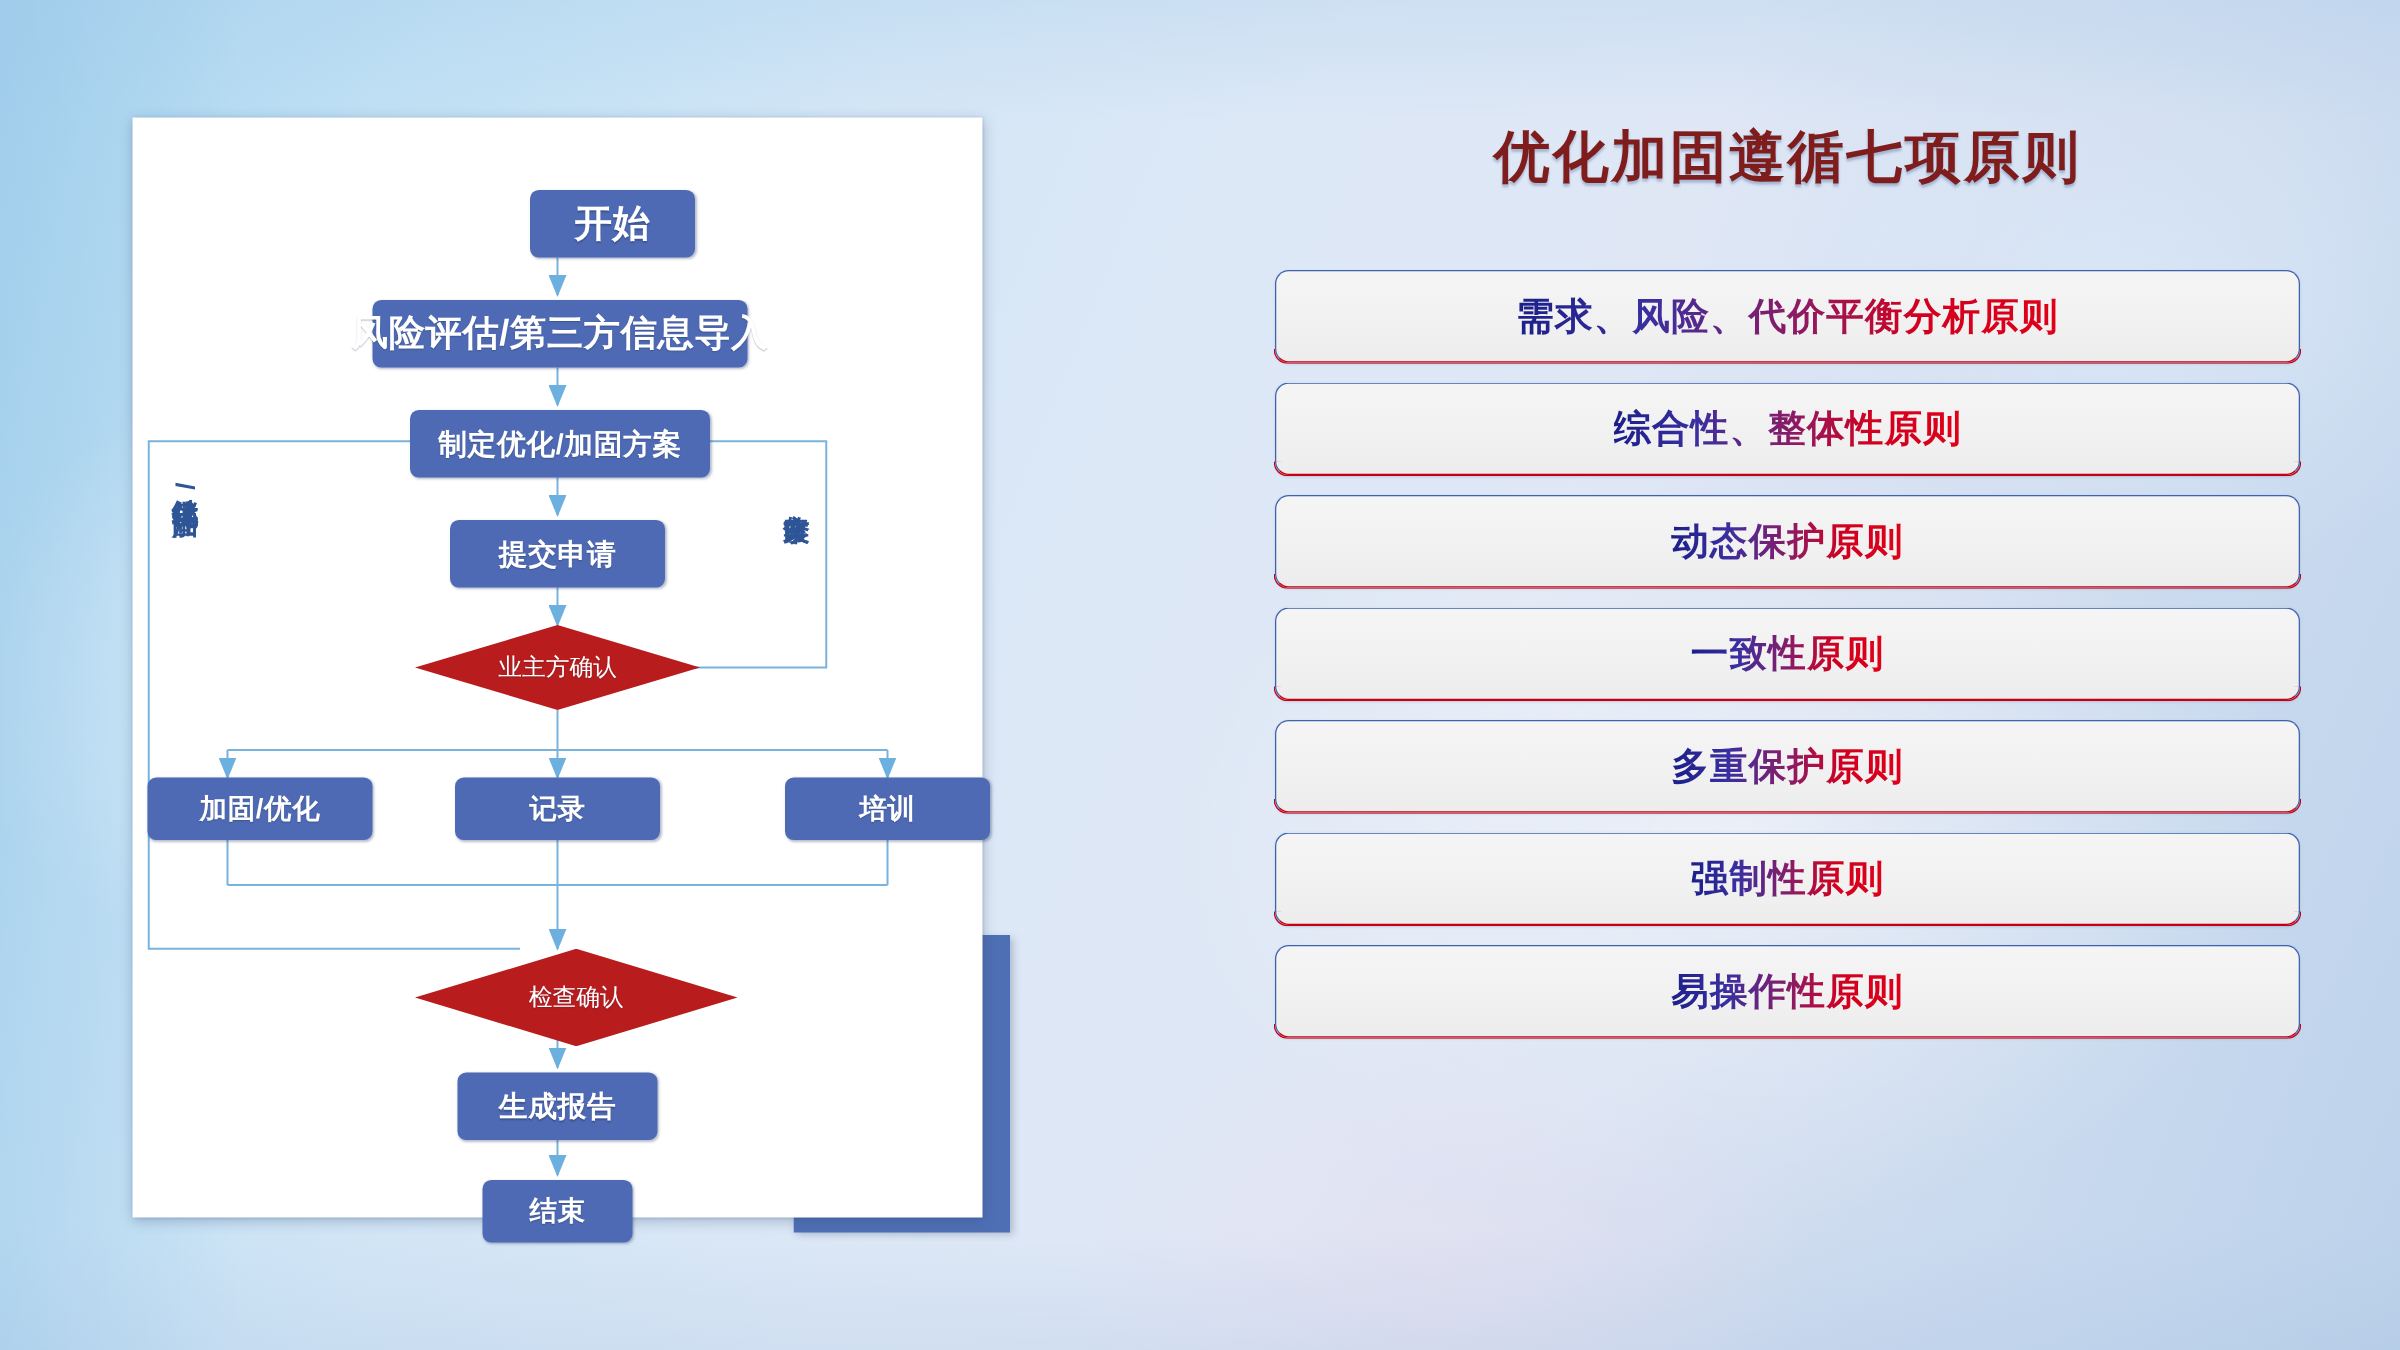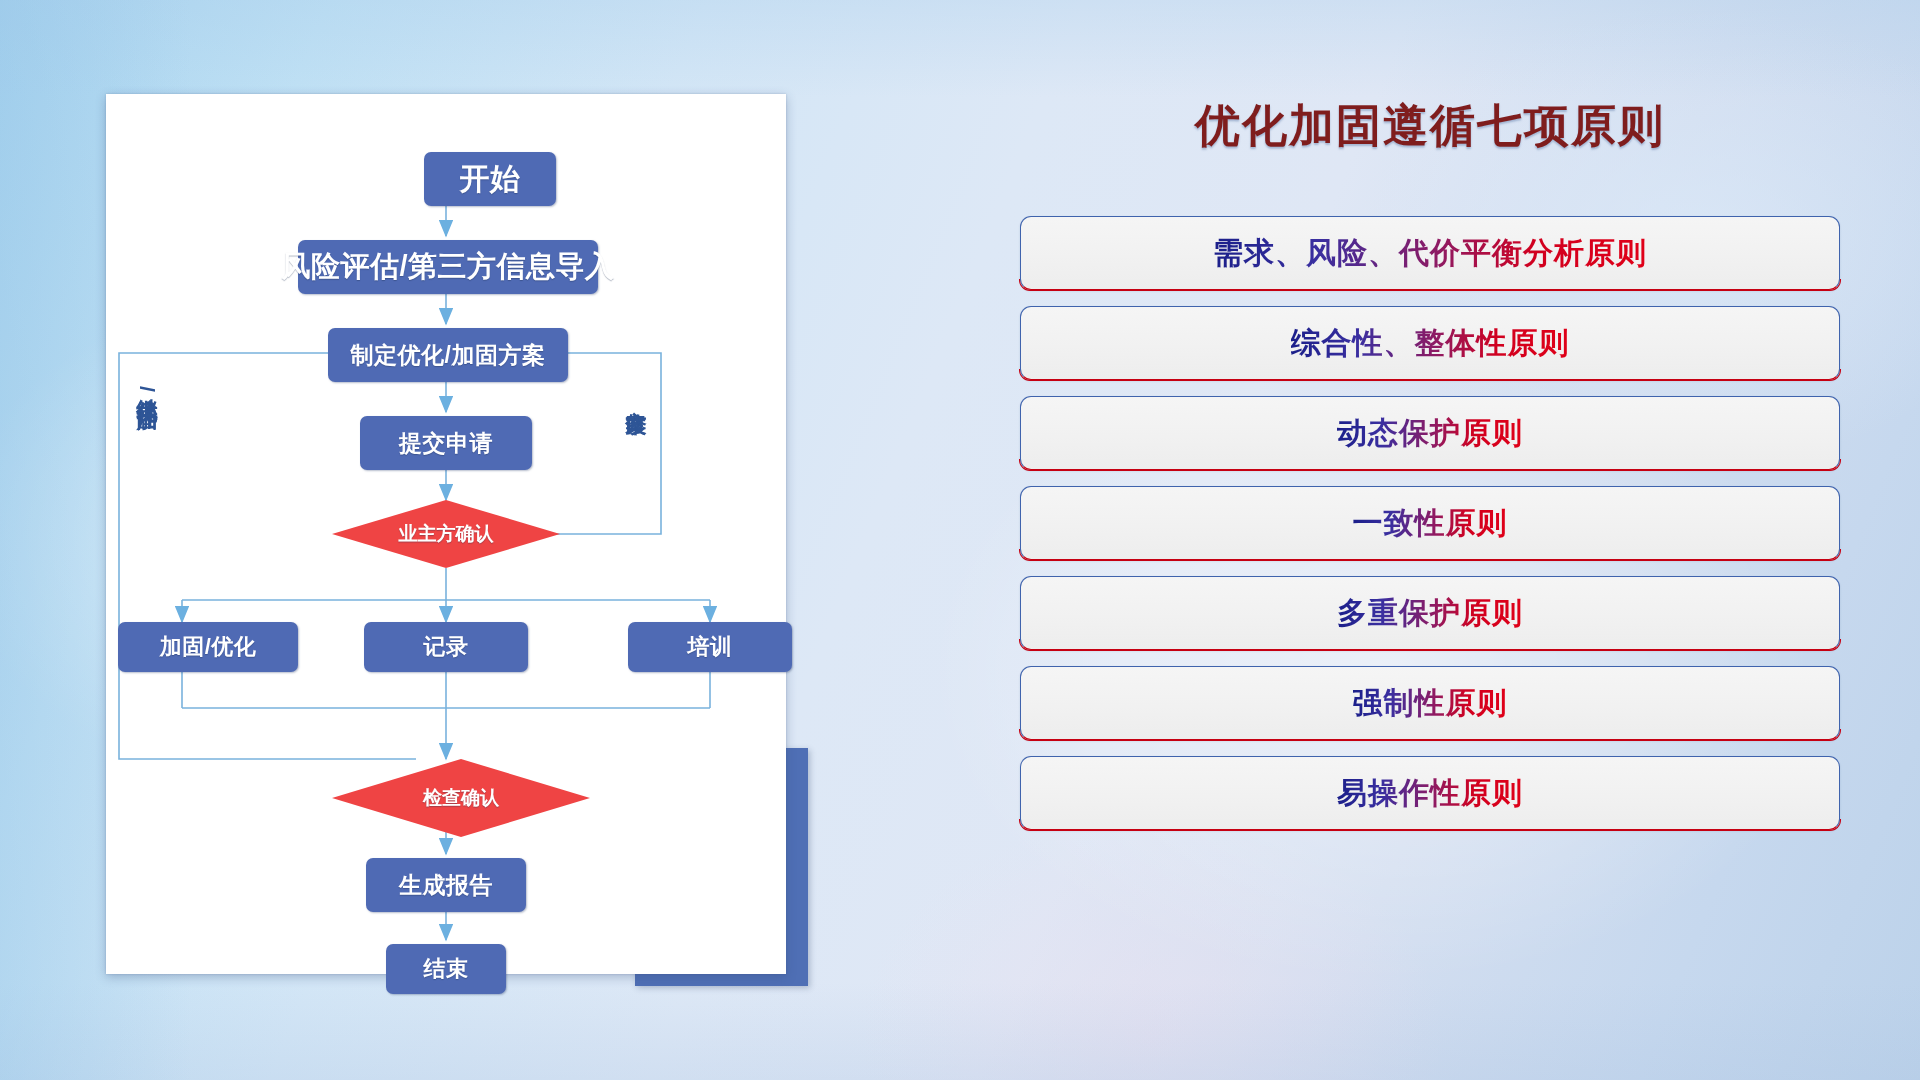--- a/index.html
+++ b/index.html
@@ -51,22 +51,22 @@
     background:#4f6ab4;
     border-radius:7px;
     box-shadow:1px 1px 2px rgba(45,65,110,.35);
     white-space:nowrap;
     letter-spacing:.5px;
     text-shadow:0 1px 1px rgba(30,45,80,.35);
   }
   .diamond{
     position:absolute;
     display:flex;align-items:center;justify-content:center;
-    color:#ffffff;font-weight:bold;
-    background:#ef4444;
+    color:#ffffff;font-weight:normal;
+    background:#b91c1c;
     clip-path:polygon(50% 0,100% 50%,50% 100%,0 50%);
     text-shadow:0 1px 1px rgba(30,45,80,.35);
   }
   .vlabel{
     position:absolute;
     writing-mode:vertical-rl;
     color:#2e5596;font-weight:bold;
     letter-spacing:1px;
     line-height:1.05;
   }

